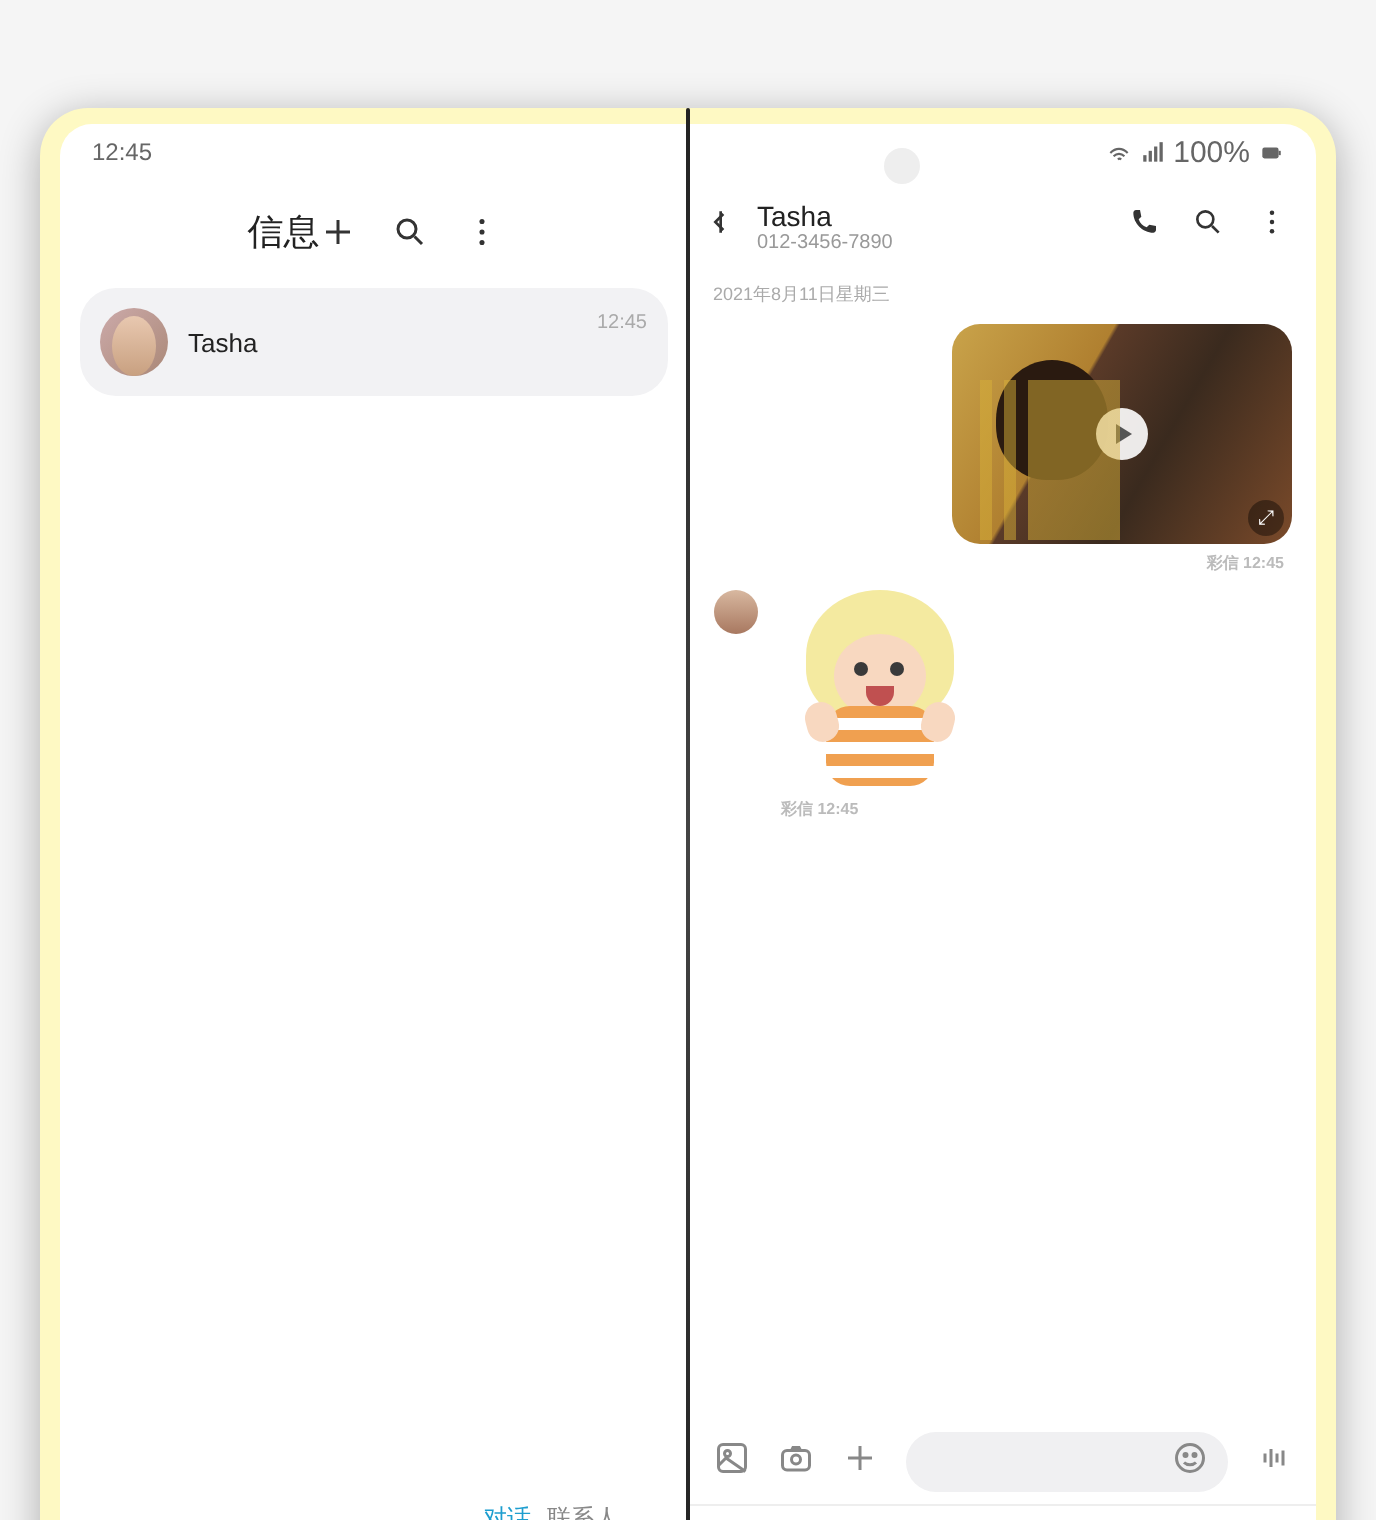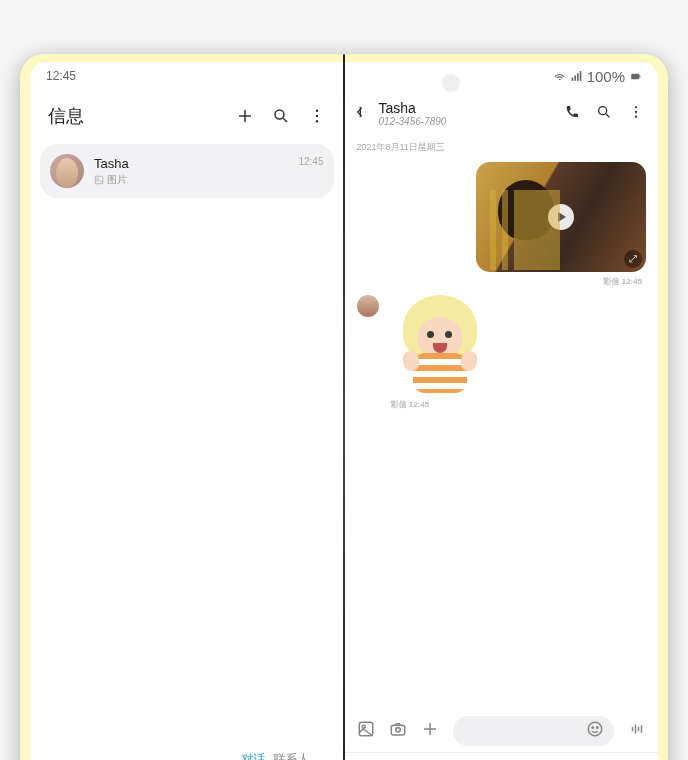--- a/index.html
+++ b/index.html
@@ -57,21 +57,21 @@
     font-size: 12px;
     color: #666;
   }
   .status-right { display:flex; align-items:center; gap:4px; font-size:15px; }
   .status-right svg { width:13px; height:13px; }
   .content { flex:1; display:flex; }
   .pane { flex:1; display:flex; flex-direction:column; }
   .left-pane { border-right:1px solid #eee; }
   
   .left-header {
-    display:flex; align-items:center; justify-content:space-between;
+    display:flex; align-items:center; justify-content:center;
     padding: 14px 18px 8px;
   }
   .left-title { font-size:18px; color:#222; }
   .header-icons { display:flex; gap:18px; align-items:center; color:#444; }
   .header-icons span, .header-icons svg { width:18px; height:18px; display:flex; align-items:center; justify-content:center; }
   
   .conv-item {
     display:flex; align-items:center;
     margin: 8px 10px;
     padding: 10px 10px;
@@ -103,21 +103,21 @@
   .tab.active { color:#1e9ecf; border-bottom:2px solid #1e9ecf; }
   
   .right-header {
     display:flex; align-items:center;
     padding: 10px 14px 6px 10px;
     gap:8px;
   }
   .right-header .back svg{ width:16px;height:16px; }
   .contact-block { flex:1; }
   .contact-name { font-size:14px; color:#222; }
-  .contact-num { font-size:10px; color:#999;font-style:italic; }
+  .contact-num { font-size:10px; color:#999; }
   .right-icons { display:flex; gap:16px; align-items:center; color:#333; }
   .right-icons svg { width:16px;height:16px; }
   
   .chat-body { flex:1; padding: 4px 12px; overflow:hidden; }
   .date-chip {
     text-align:left; font-size:9px; color:#aaa; margin:4px 0 8px;
   }
   .msg-row { display:flex; margin-bottom:4px; }
   .msg-row.out { justify-content:flex-end; }
   .msg-row.in { justify-content:flex-start; }
@@ -231,28 +231,20 @@
                   <circle cx="12" cy="19" r="1.7"></circle>
                 </svg>
             </span>
           </div>
         </div>
 
         <div class="conv-item">
           <div class="avatar"></div>
           <div class="conv-mid">
             <div class="conv-name">Tasha</div>
-            <div class="conv-sub">
-              <svg width="10" height="10" viewBox="0 0 24 24" fill="none" stroke="#aaa" stroke-width="2">
-                  <rect x="3" y="3" width="18" height="18" rx="2"></rect>
-                  <circle cx="9" cy="9" r="2"></circle>
-                  <path d="M3 17l5-5 4 4 3-3 6 6"></path>
-                </svg>
-              <span>图片</span>
-            </div>
           </div>
           <div class="conv-time">12:45</div>
         </div>
 
         <div style="flex:1"></div>
 
         <div class="left-tabs">
           <div class="tab active">对话</div>
           <div class="tab">联系人</div>
         </div>

